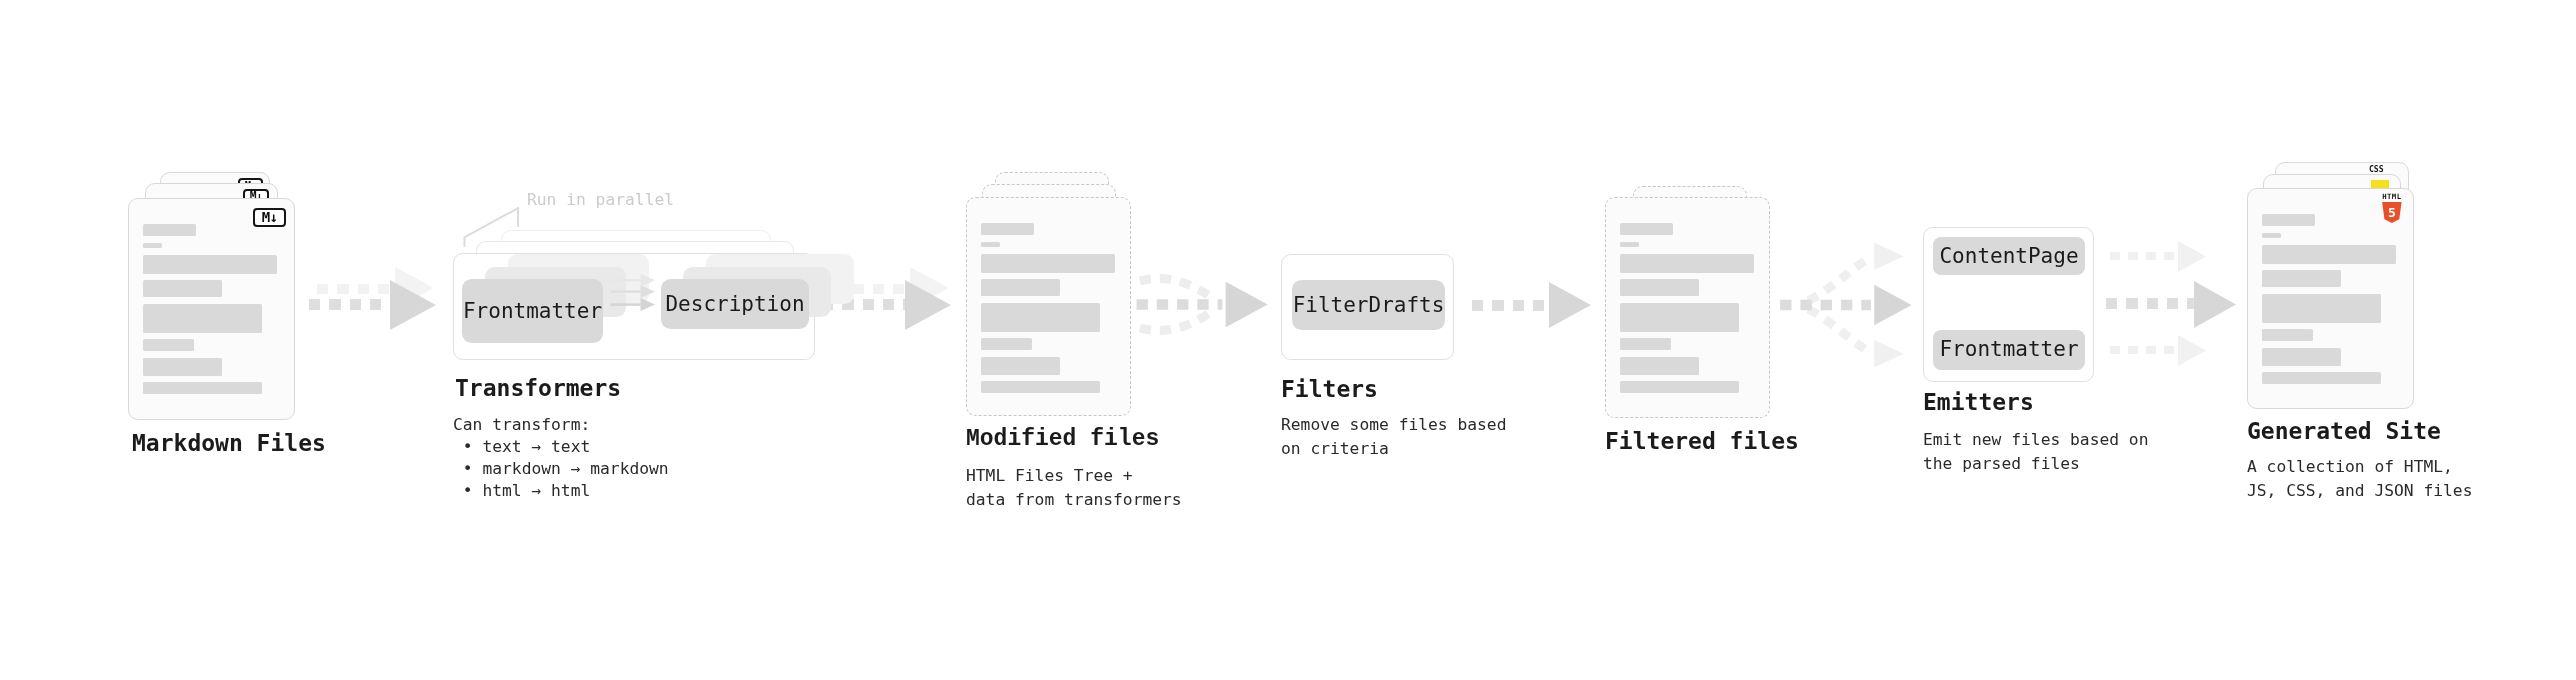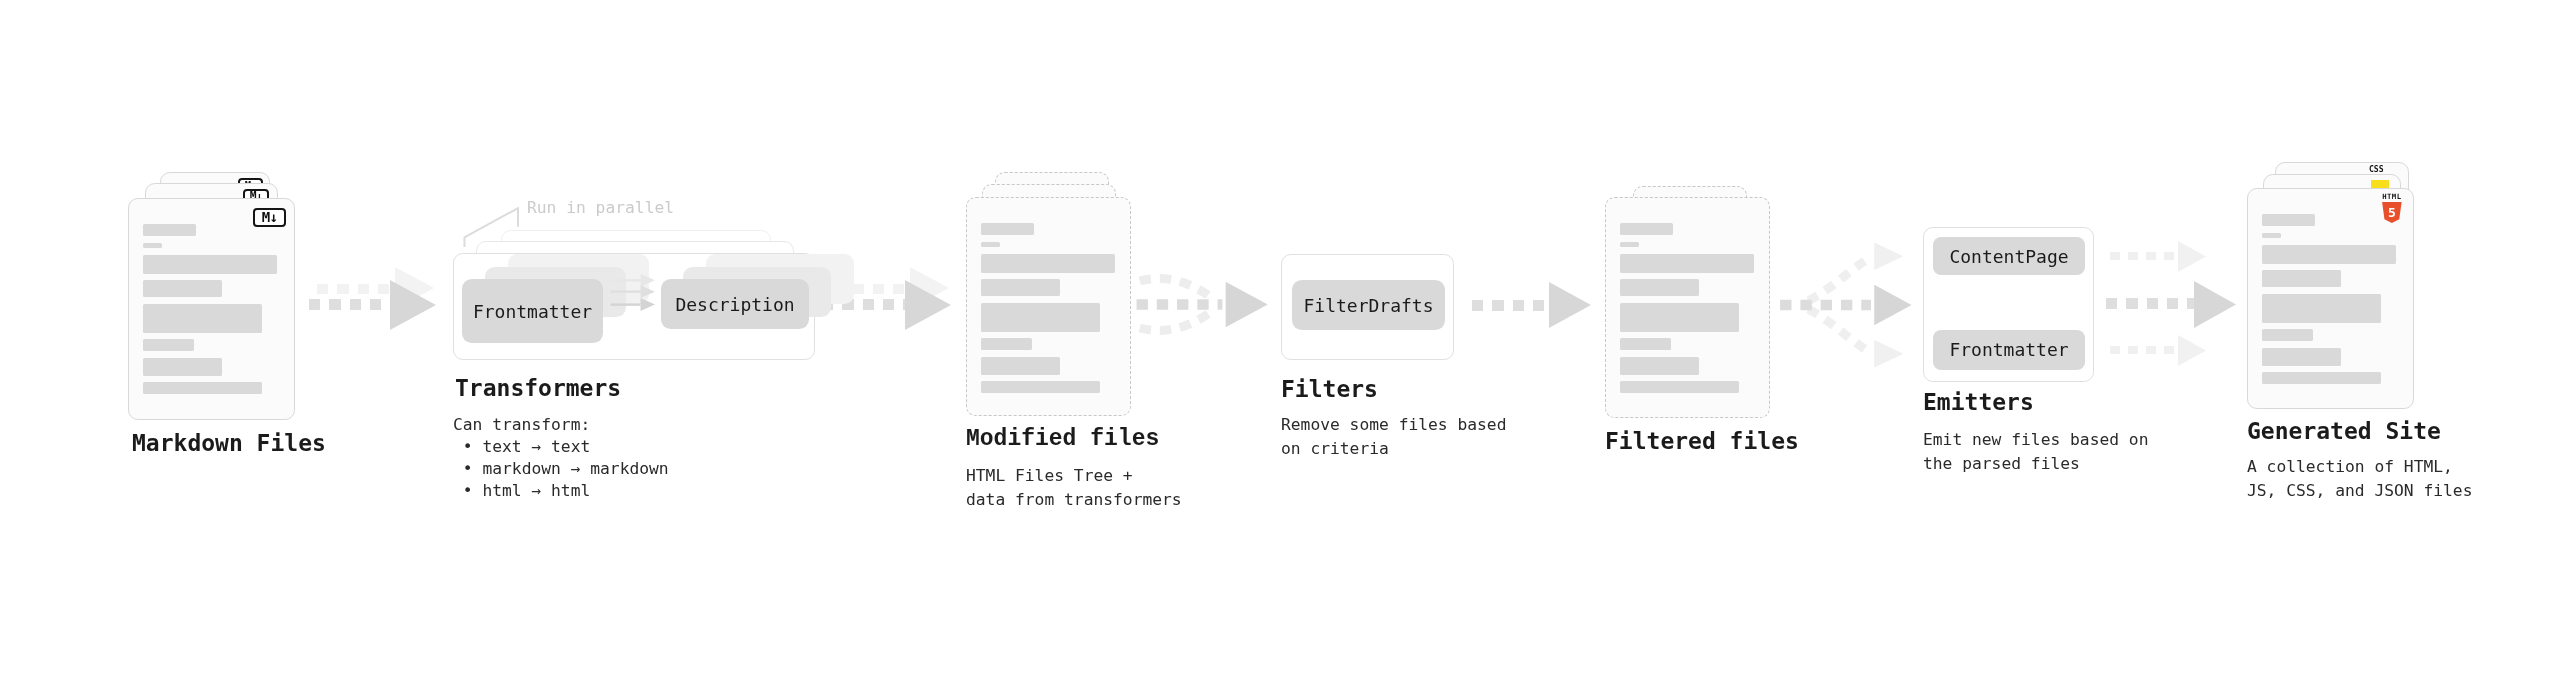--- a/index.html
+++ b/index.html
@@ -17,21 +17,21 @@
   .bar{background:var(--skel,#d9d9d9);border-radius:1.6px;}
   
   .title{position:absolute;font-size:23px;line-height:28px;font-weight:700;color:#1b1b1b;white-space:nowrap;}
   .desc{position:absolute;font-size:16.3px;line-height:24.4px;color:#2a2a2a;white-space:pre-wrap;}
   .desc.tight{line-height:22px;}
   .note{position:absolute;font-size:16.3px;color:#cbcbcb;white-space:nowrap;}
   
   .btn{
     position:absolute;background:var(--btn,#d9d9d9);border-radius:9.8px;
     display:flex;align-items:center;justify-content:center;
-    font-size:18px;color:#1b1b1b;box-sizing:border-box;white-space:nowrap;
+    font-size:21px;color:#1b1b1b;box-sizing:border-box;white-space:nowrap;
   }
   .btn.ghost1{background:#e9e9e9;}
   .btn.ghost2{background:#f2f2f2;}
   
   .frame{position:absolute;background:#ffffff;border:1.6px solid #e0e0e0;border-radius:9.8px;box-sizing:border-box;}
   .frame.g1{border-color:#e8e8e8;}
   .frame.g2{border-color:#efefef;}
   
   .dash{position:absolute;background-image:repeating-linear-gradient(90deg,var(--dc,#dedede) 0 11.4px,transparent 11.4px 20.3px);}
   .head{position:absolute;clip-path:polygon(0 0,100% 50%,0 100%);background:var(--hc,#d7d7d7);}
@@ -106,21 +106,21 @@
     </g>
     <g>
       <line x1="751" y1="359" x2="788" y2="359" stroke="#dfdfdf" stroke-width="3"></line>
       <polygon points="788,351 806,359 788,367" fill="#dfdfdf"></polygon>
     </g>
     <g>
       <line x1="751" y1="375" x2="788" y2="375" stroke="#d4d4d4" stroke-width="3"></line>
       <polygon points="788,367 806,375 788,383" fill="#d4d4d4"></polygon>
     </g>
   </svg>
-  <div class="note" style="left:527px;top:198px;">Run in parallel</div>
+  <div class="note" style="left:527px;top:190px;">Run in parallel</div>
 
   <div class="title" style="left:455px;top:374px;">Transformers</div>
   <div class="desc tight" style="left:453px;top:414px;">Can transform:
  • text → text
  • markdown → markdown
  • html → html</div>
 
   <div>
     <div class="dash" style="left:832px;top:284px;width:78px;height:9.8px;--dc:#f2f2f2;"></div>
     <div class="head" style="left:910px;top:267px;width:39px;height:42px;--hc:#f3f3f3;"></div>

